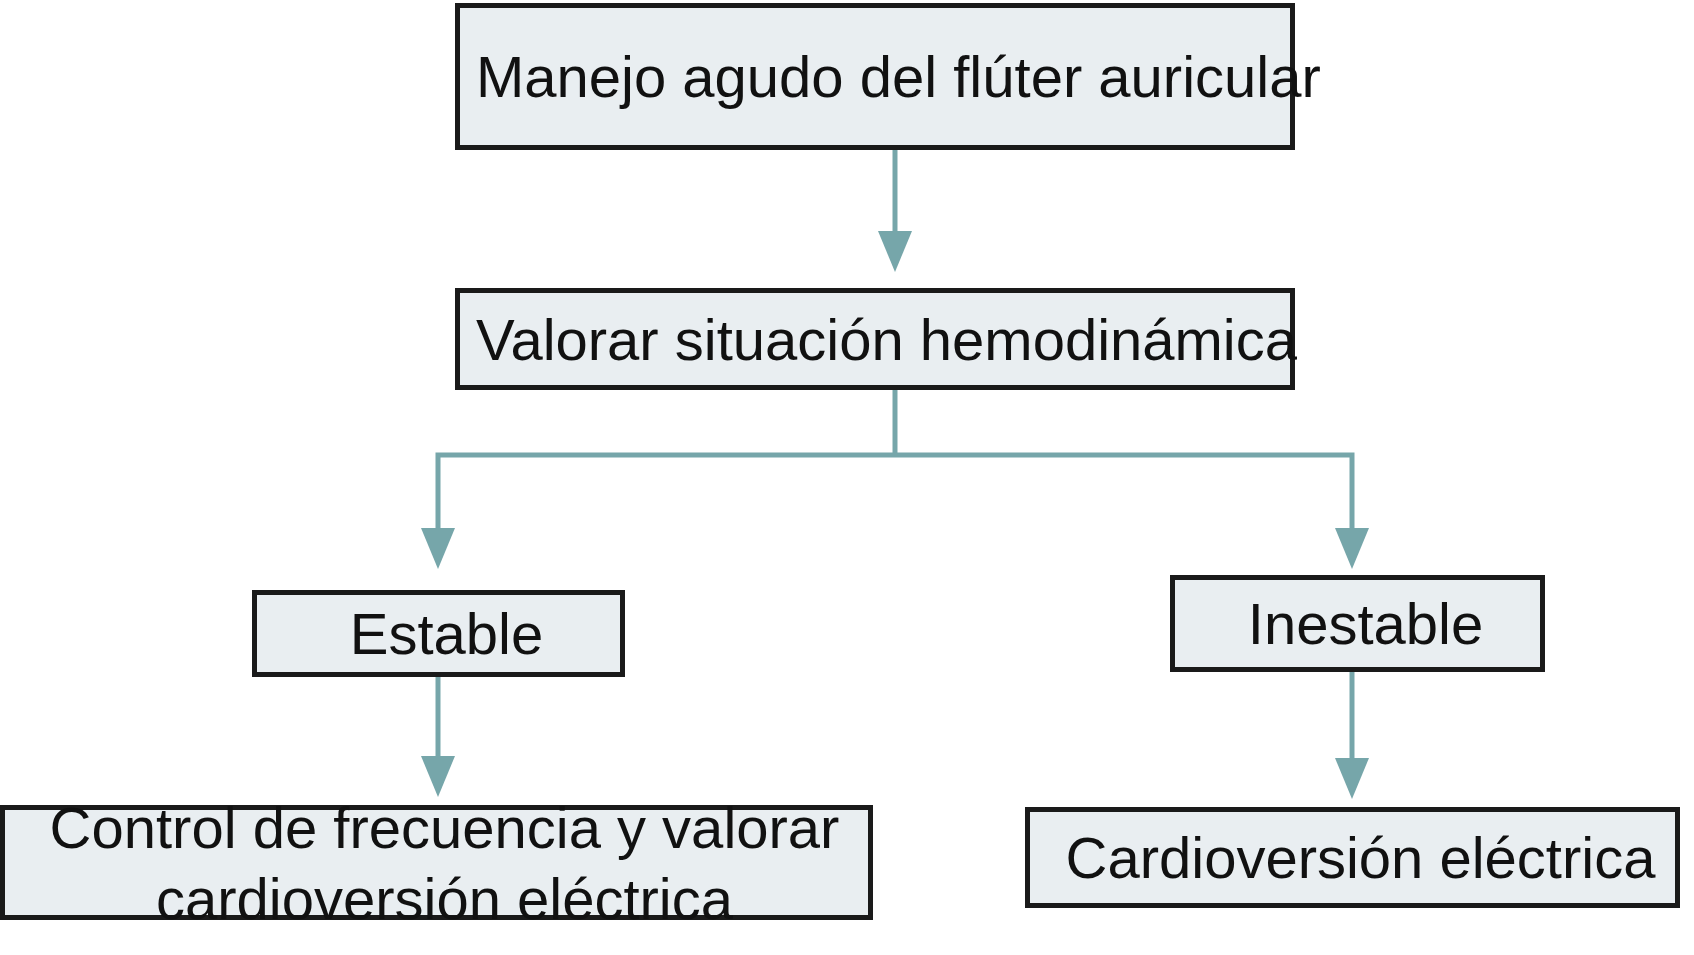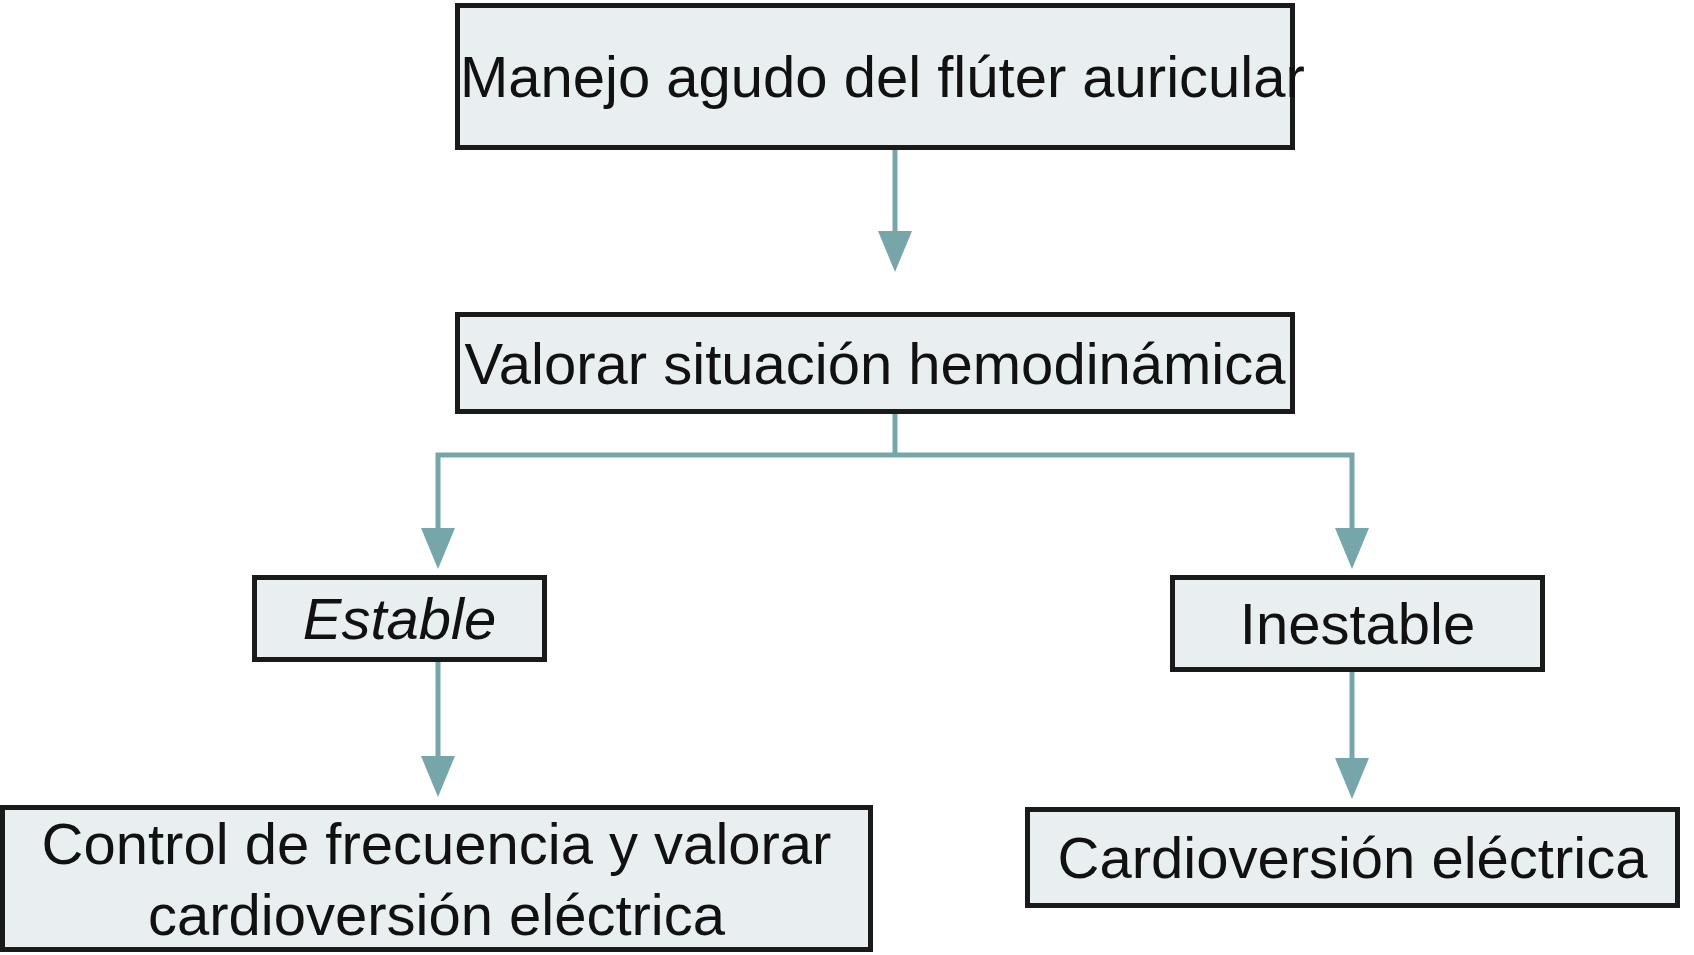--- a/index.html
+++ b/index.html
@@ -29,29 +29,30 @@
     border: 5px solid #1a1a1a;
     color: #111111;
     font-size: 58px;
     line-height: 71px;
     text-align: center;
     display: flex;
     flex-direction: column;
     justify-content: center;
     align-items: flex-end;
     white-space: nowrap;
+    padding-left: 16px;
   }
   .node .label-line {
     width: 100%;
   }
   #node-root            { left: 455px;  top: 3px;   width: 840px; height: 147px; }
-  #node-assess          { left: 455px;  top: 288px; width: 840px; height: 102px; margin-top: 24px; }
-  #node-stable          { left: 252px;  top: 575px; width: 295px; height: 87px; font-style: italic;  }
+  #node-assess          { left: 455px;  top: 288px; width: 840px; height: 102px; }
+  #node-stable          { left: 252px;  top: 590px; width: 373px; height: 87px;  }
   #node-unstable        { left: 1170px; top: 575px; width: 375px; height: 97px;  }
-  #node-stable-action   { left: 0px;    top: 805px; width: 873px; height: 147px; }
+  #node-stable-action   { left: 0px;    top: 805px; width: 873px; height: 115px; }
   #node-unstable-action { left: 1025px; top: 807px; width: 655px; height: 101px; }
 </style>
 </head>
 <body>
 
 <div id="canvas">
 
   <svg id="connectors" viewBox="0 0 1694 955" xmlns="http://www.w3.org/2000/svg">
 
     <line x1="895" y1="150" x2="895" y2="233" stroke="#76a6aa" stroke-width="5"></line>

